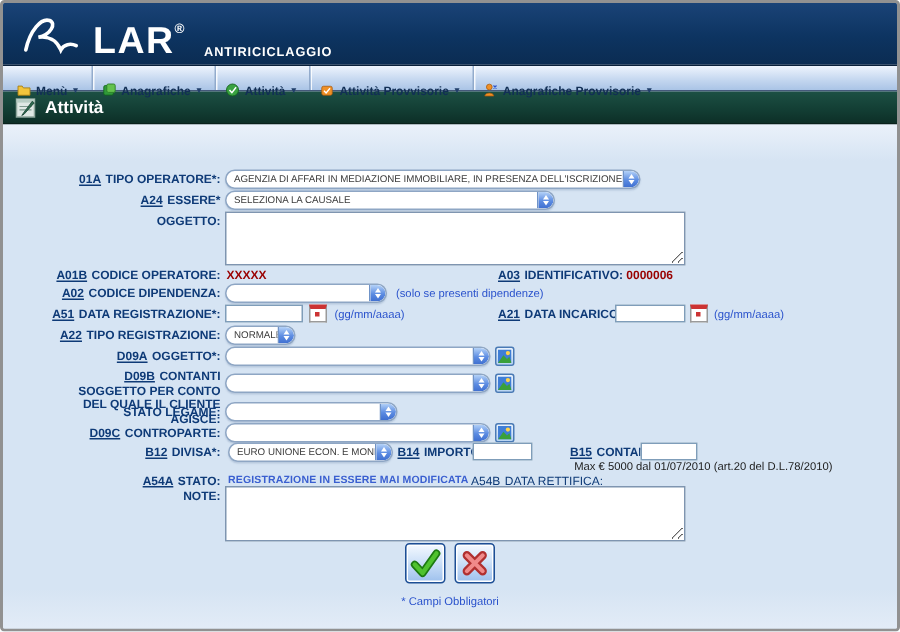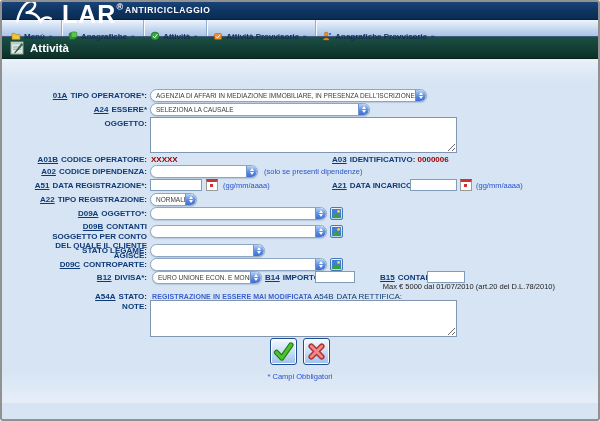--- a/index.html
+++ b/index.html
@@ -7,27 +7,27 @@
   body { font-family:"Liberation Sans", sans-serif; }
 
   .window {
     position:relative; width:600px; height:421px;
     border:2px solid #919191; border-radius:3px; overflow:hidden;
     background:#d6e4f3;
   }
 
   
   .hdr {
-    height:18px; background:linear-gradient(#1a4377,#0d3461 55%,#0b2c52);
+    height:42px; background:linear-gradient(#1a4377,#0d3461 55%,#0b2c52);
     border-bottom:1px solid #081f3a; display:flex; align-items:center; padding-left:10px;
   }
   .hdr .swoosh { width:44px; height:28px; margin-right:6px; }
   .brand { color:#fff; font-size:25px; font-weight:bold; letter-spacing:1px; line-height:28px; }
   .brand sup { font-size:9px; vertical-align:13px; }
-  .brand-suffix { color:#fff; font-size:8.5px; font-weight:bold; letter-spacing:.6px; align-self:flex-end; margin:0 0 4px 1px; }
+  .brand-suffix { color:#fff; font-size:8.5px; font-weight:bold; letter-spacing:.6px; align-self:flex-end; margin:0 0 4px 12px; }
 
   
   .menubar {
     height:17px; display:flex; align-items:stretch;
     background:linear-gradient(#eef4fd,#c3d6ef 60%,#aac4e6);
     border-bottom:1px solid #45597b; padding-left:3px;
   }
   .menu-item {
     display:flex; align-items:center; gap:3px; padding:16px 9px 0 6px;
     font-size:8px; font-weight:bold; color:#122f55; cursor:default; white-space:nowrap;

